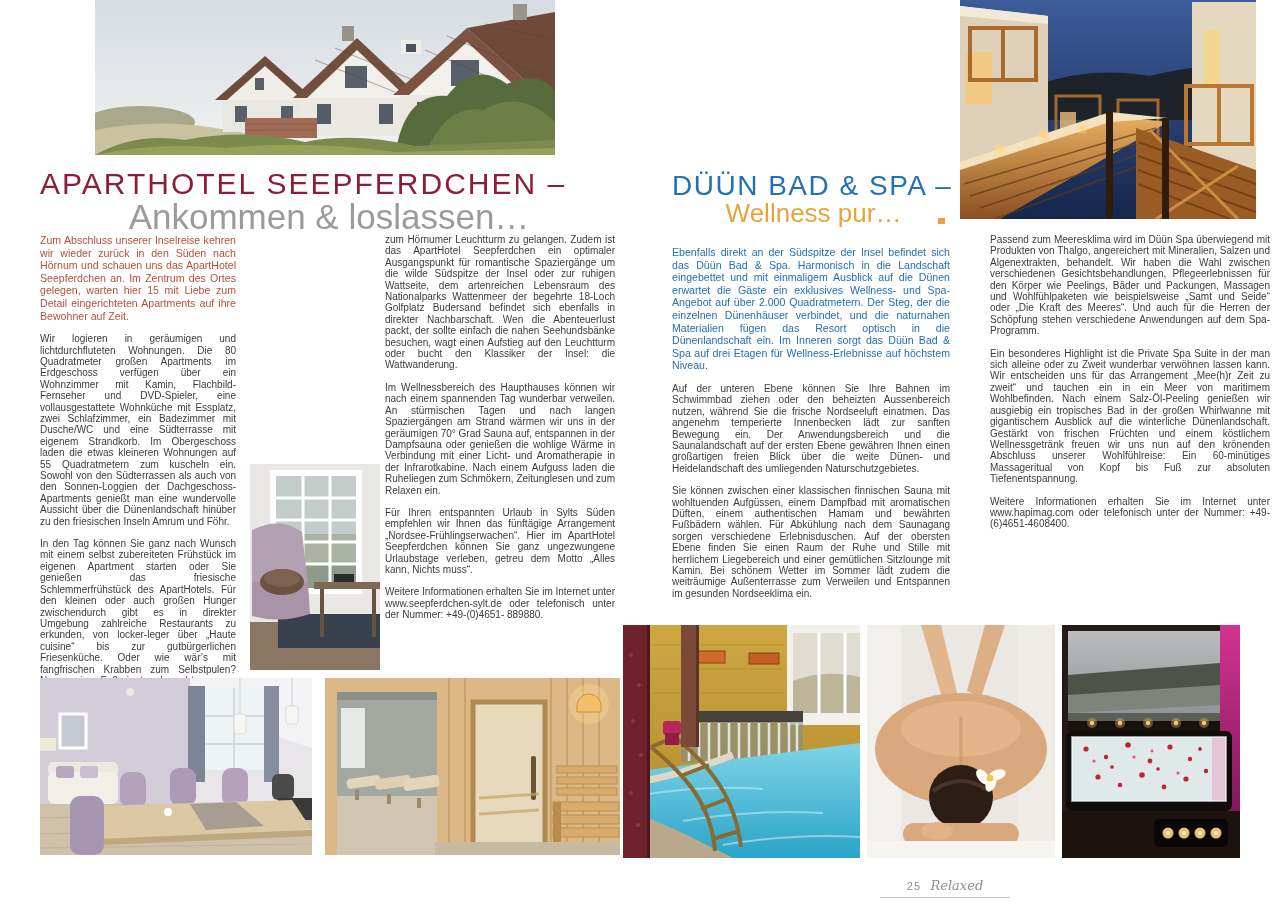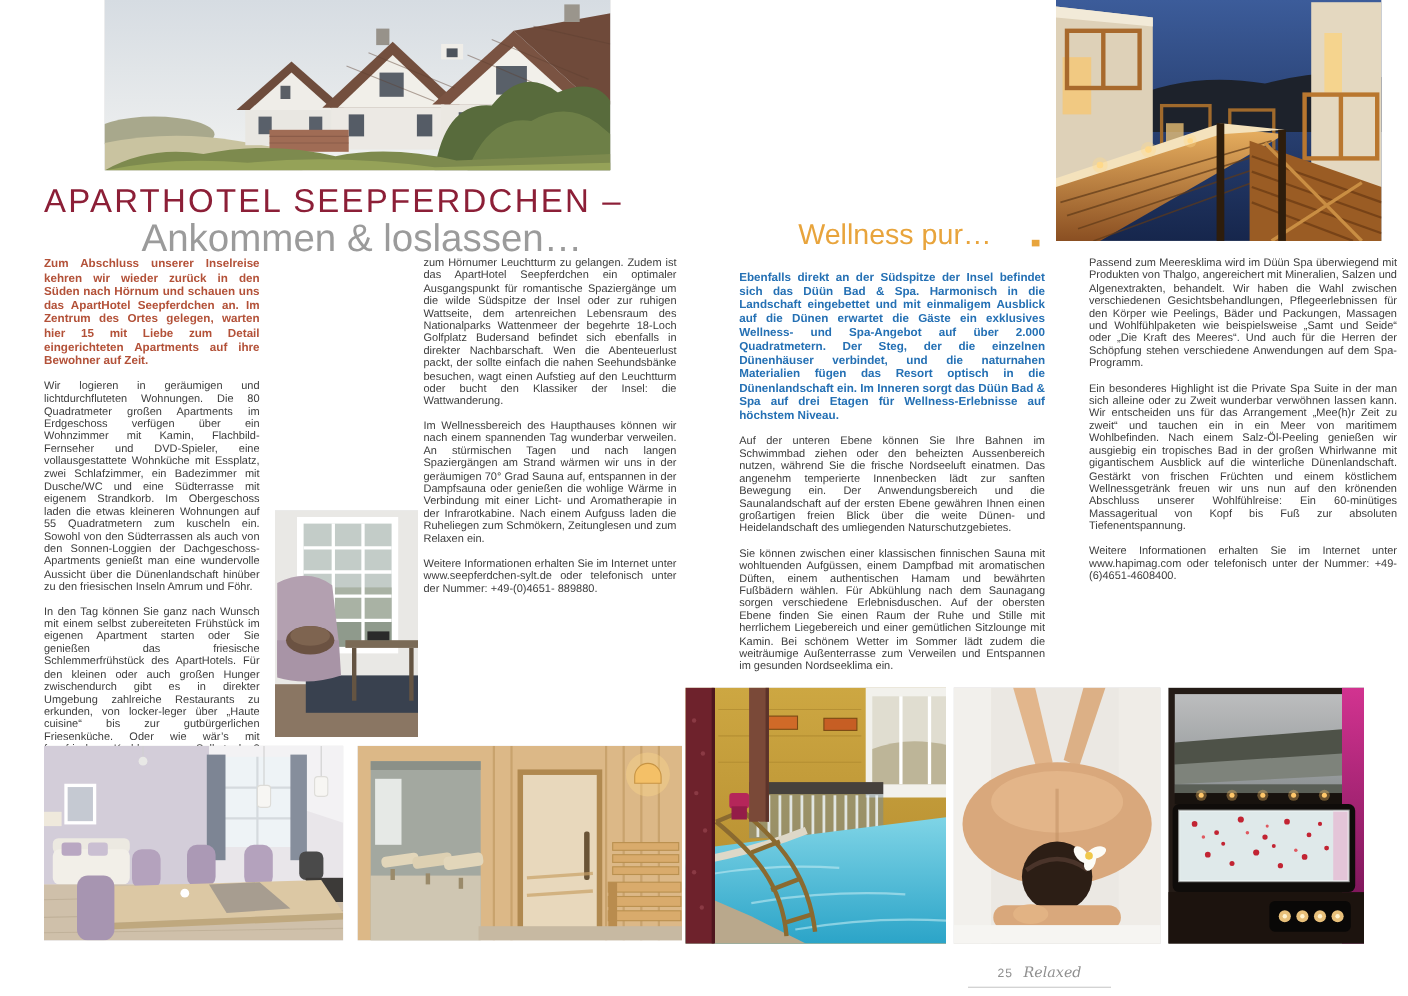--- a/index.html
+++ b/index.html
@@ -5,21 +5,21 @@
   html,body{margin:0;padding:0;background:#ffffff;}
   body{width:1280px;height:905px;position:relative;font-family:"Liberation Sans",sans-serif;overflow:hidden;}
   .sheet{position:absolute;inset:0;background:#fff;}
   .photo{position:absolute;overflow:hidden;background:#ddd;}
   .photo svg{display:block;width:100%;height:100%;}
   .headline{position:absolute;font-weight:400;white-space:nowrap;}
   .headline.caps{letter-spacing:2px;text-align:right;}
   .subline{position:absolute;font-weight:400;text-align:center;white-space:nowrap;}
   .col{position:absolute;font-size:10px;line-height:11.4px;color:#3C3C3C;text-align:justify;hyphens:auto;-webkit-hyphens:auto;}
   .col p{margin:0 0 11px 0;}
-  .col p.intro{font-weight:700;font-size:10.6px;line-height:12.6px;}
+  .col p.intro{font-weight:400;font-size:10.6px;line-height:12.6px;}
   #col1-left .intro{color:#B35138;}
   #col1-right .intro{color:#2470B4;}
   .wrap-spacer-r{float:right;width:76px;height:430px;margin-top:234px;}
   .wrap-spacer-l{float:left;width:58px;height:430px;margin-top:226px;}
   .footer{position:absolute;top:876px;text-align:center;border-bottom:1px solid #c9c9c9;padding-bottom:3px;width:130px;color:#8F8F8F;}
   .footer .num{font-size:11px;letter-spacing:1px;vertical-align:middle;}
   .footer .mag{font-family:"DejaVu Serif",serif;font-style:italic;font-size:13px;margin-left:5px;vertical-align:middle;}
   .accent-square{position:absolute;left:938px;top:218px;width:7px;height:6px;background:#E8A43C;}
 </style>
 </head>
@@ -147,33 +147,35 @@
         <circle cx="122" cy="128" r="6" opacity="0.35"></circle>
           <circle cx="122" cy="128" r="2.5"></circle>
       </g>
     </svg>
   </div>
   <div class="accent-square"></div>
 
   <div class="headline caps" style="left:40px;top:167px;font-size:30px;color:#8C1F37;">APARTHOTEL SEEPFERDCHEN –</div>
   <div class="subline" style="left:40px;top:197px;width:578px;font-size:35px;color:#9B9B9B;">Ankommen &amp; loslassen…</div>
 
+  <div class="headline caps" style="left:672px;top:170px;font-size:28px;color:#2470B4;letter-spacing:1.5px;">DÜÜN BAD &amp; SPA –</div>
   <div class="subline" style="left:672px;top:198px;width:283px;font-size:26px;color:#E8A43C;">Wellness pur…</div>
 
   <div id="col1-left" class="col" style="left:40px;top:234px;width:272px;">
     <div class="wrap-spacer-r"></div>
     <p class="intro">Zum Abschluss unserer Inselreise kehren wir wieder zurück in den Süden nach Hörnum und schauen uns das ApartHotel Seepferdchen an. Im Zentrum des Ortes gelegen, warten hier 15 mit Liebe zum Detail eingerichteten Apartments auf ihre Bewohner auf Zeit.</p>
     <p>Wir logieren in geräumigen und lichtdurchfluteten Wohnungen. Die 80 Quadratmeter großen Apartments im Erdgeschoss verfügen über ein Wohnzimmer mit Kamin, Flachbild-Fernseher und DVD-Spieler, eine vollausgestattete Wohnküche mit Essplatz, zwei Schlafzimmer, ein Badezimmer mit Dusche/WC und eine Südterrasse mit eigenem Strandkorb. Im Obergeschoss laden die etwas kleineren Wohnungen auf 55 Quadratmetern zum kuscheln ein. Sowohl von den Südterrassen als auch von den Sonnen-Loggien der Dachgeschoss-Apartments genießt man eine wundervolle Aussicht über die Dünenlandschaft hinüber zu den friesischen Inseln Amrum und Föhr.</p>
     <p>In den Tag können Sie ganz nach Wunsch mit einem selbst zubereiteten Frühstück im eigenen Apartment starten oder Sie genießen das friesische Schlemmerfrühstück des ApartHotels. Für den kleinen oder auch großen Hunger zwischendurch gibt es in direkter Umgebung zahlreiche Restaurants zu erkunden, von locker-leger über „Haute cuisine“ bis zur gutbürgerlichen Friesenküche. Oder wie wär’s mit fangfrischen Krabben zum Selbstpulen? Nur wenige Fußminuten braucht es vom Hotel, um zum Ortskern mit seinen vielen Bummel- und Einkaufsmöglichkeiten, zum Hafen oder</p>
   </div>
 
   <div id="col2-left" class="col" style="left:327px;top:234px;width:288px;">
     <div class="wrap-spacer-l"></div>
     <p>zum Hörnumer Leuchtturm zu gelangen. Zudem ist das ApartHotel Seepferdchen ein optimaler Ausgangspunkt für romantische Spaziergänge um die wilde Südspitze der Insel oder zur ruhigen Wattseite, dem artenreichen Lebensraum des Nationalparks Wattenmeer der begehrte 18-Loch Golfplatz Budersand befindet sich ebenfalls in direkter Nachbarschaft. Wen die Abenteuerlust packt, der sollte einfach die nahen Seehundsbänke besuchen, wagt einen Aufstieg auf den Leuchtturm oder bucht den Klassiker der Insel: die Wattwanderung.</p>
     <p>Im Wellnessbereich des Haupthauses können wir nach einem spannenden Tag wunderbar verweilen. An stürmischen Tagen und nach langen Spaziergängen am Strand wärmen wir uns in der geräumigen 70° Grad Sauna auf, entspannen in der Dampfsauna oder genießen die wohlige Wärme in Verbindung mit einer Licht- und Aromatherapie in der Infrarotkabine. Nach einem Aufguss laden die Ruheliegen zum Schmökern, Zeitunglesen und zum Relaxen ein.</p>
+    <p>Für Ihren entspannten Urlaub in Sylts Süden empfehlen wir Ihnen das fünftägige Arrangement „Nordsee-Frühlingserwachen“. Hier im ApartHotel Seepferdchen können Sie ganz ungezwungene Urlaubstage verleben, getreu dem Motto „Alles kann, Nichts muss“.</p>
     <p>Weitere Informationen erhalten Sie im Internet unter www.seepferdchen-sylt.de oder telefonisch unter der Nummer: +49-(0)4651- 889880.</p>
   </div>
 
   <div class="photo" style="left:250px;top:464px;width:130px;height:206px;" role="img" aria-label="apartment-armchair-and-window">
     <svg viewBox="0 0 130 206" preserveAspectRatio="none">
       <rect width="130" height="206" fill="#e9e8e5"></rect>
       <rect x="20" y="6" width="92" height="124" fill="#ffffff"></rect>
       <rect x="26" y="12" width="80" height="112" fill="#c3ccc8"></rect>
       <rect x="26" y="70" width="80" height="30" fill="#a9b2a4"></rect>
       <rect x="26" y="100" width="80" height="24" fill="#8f9a8c"></rect>

